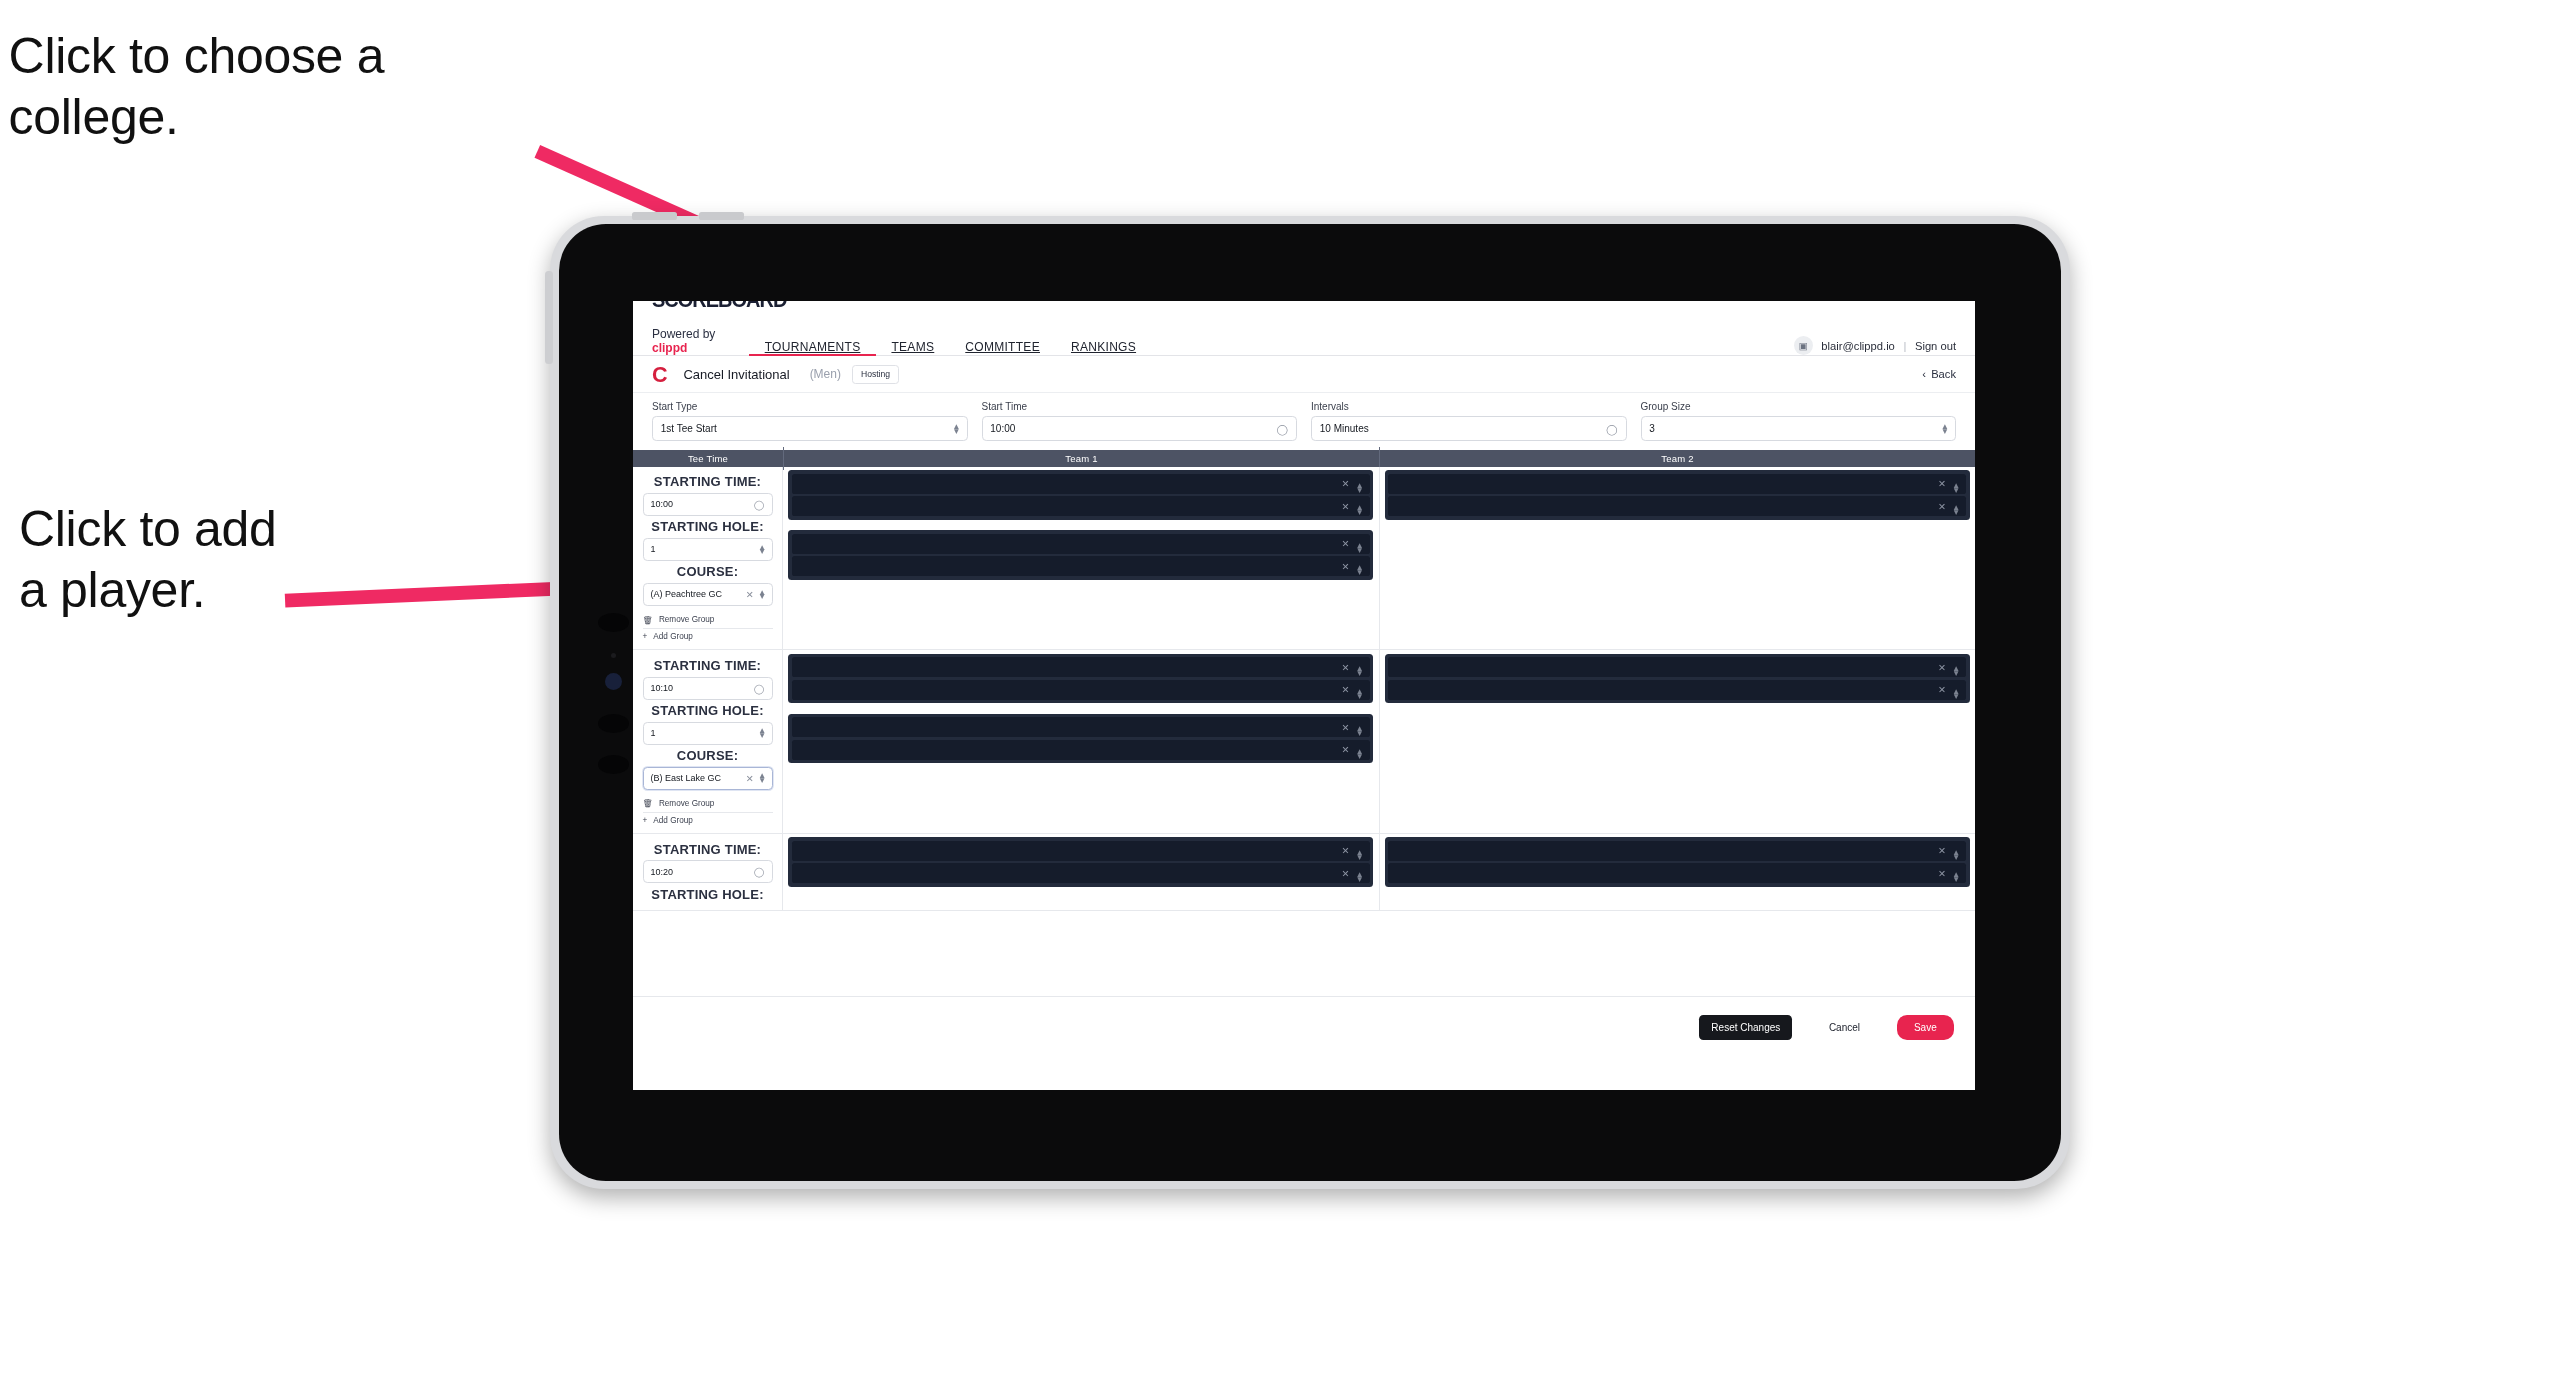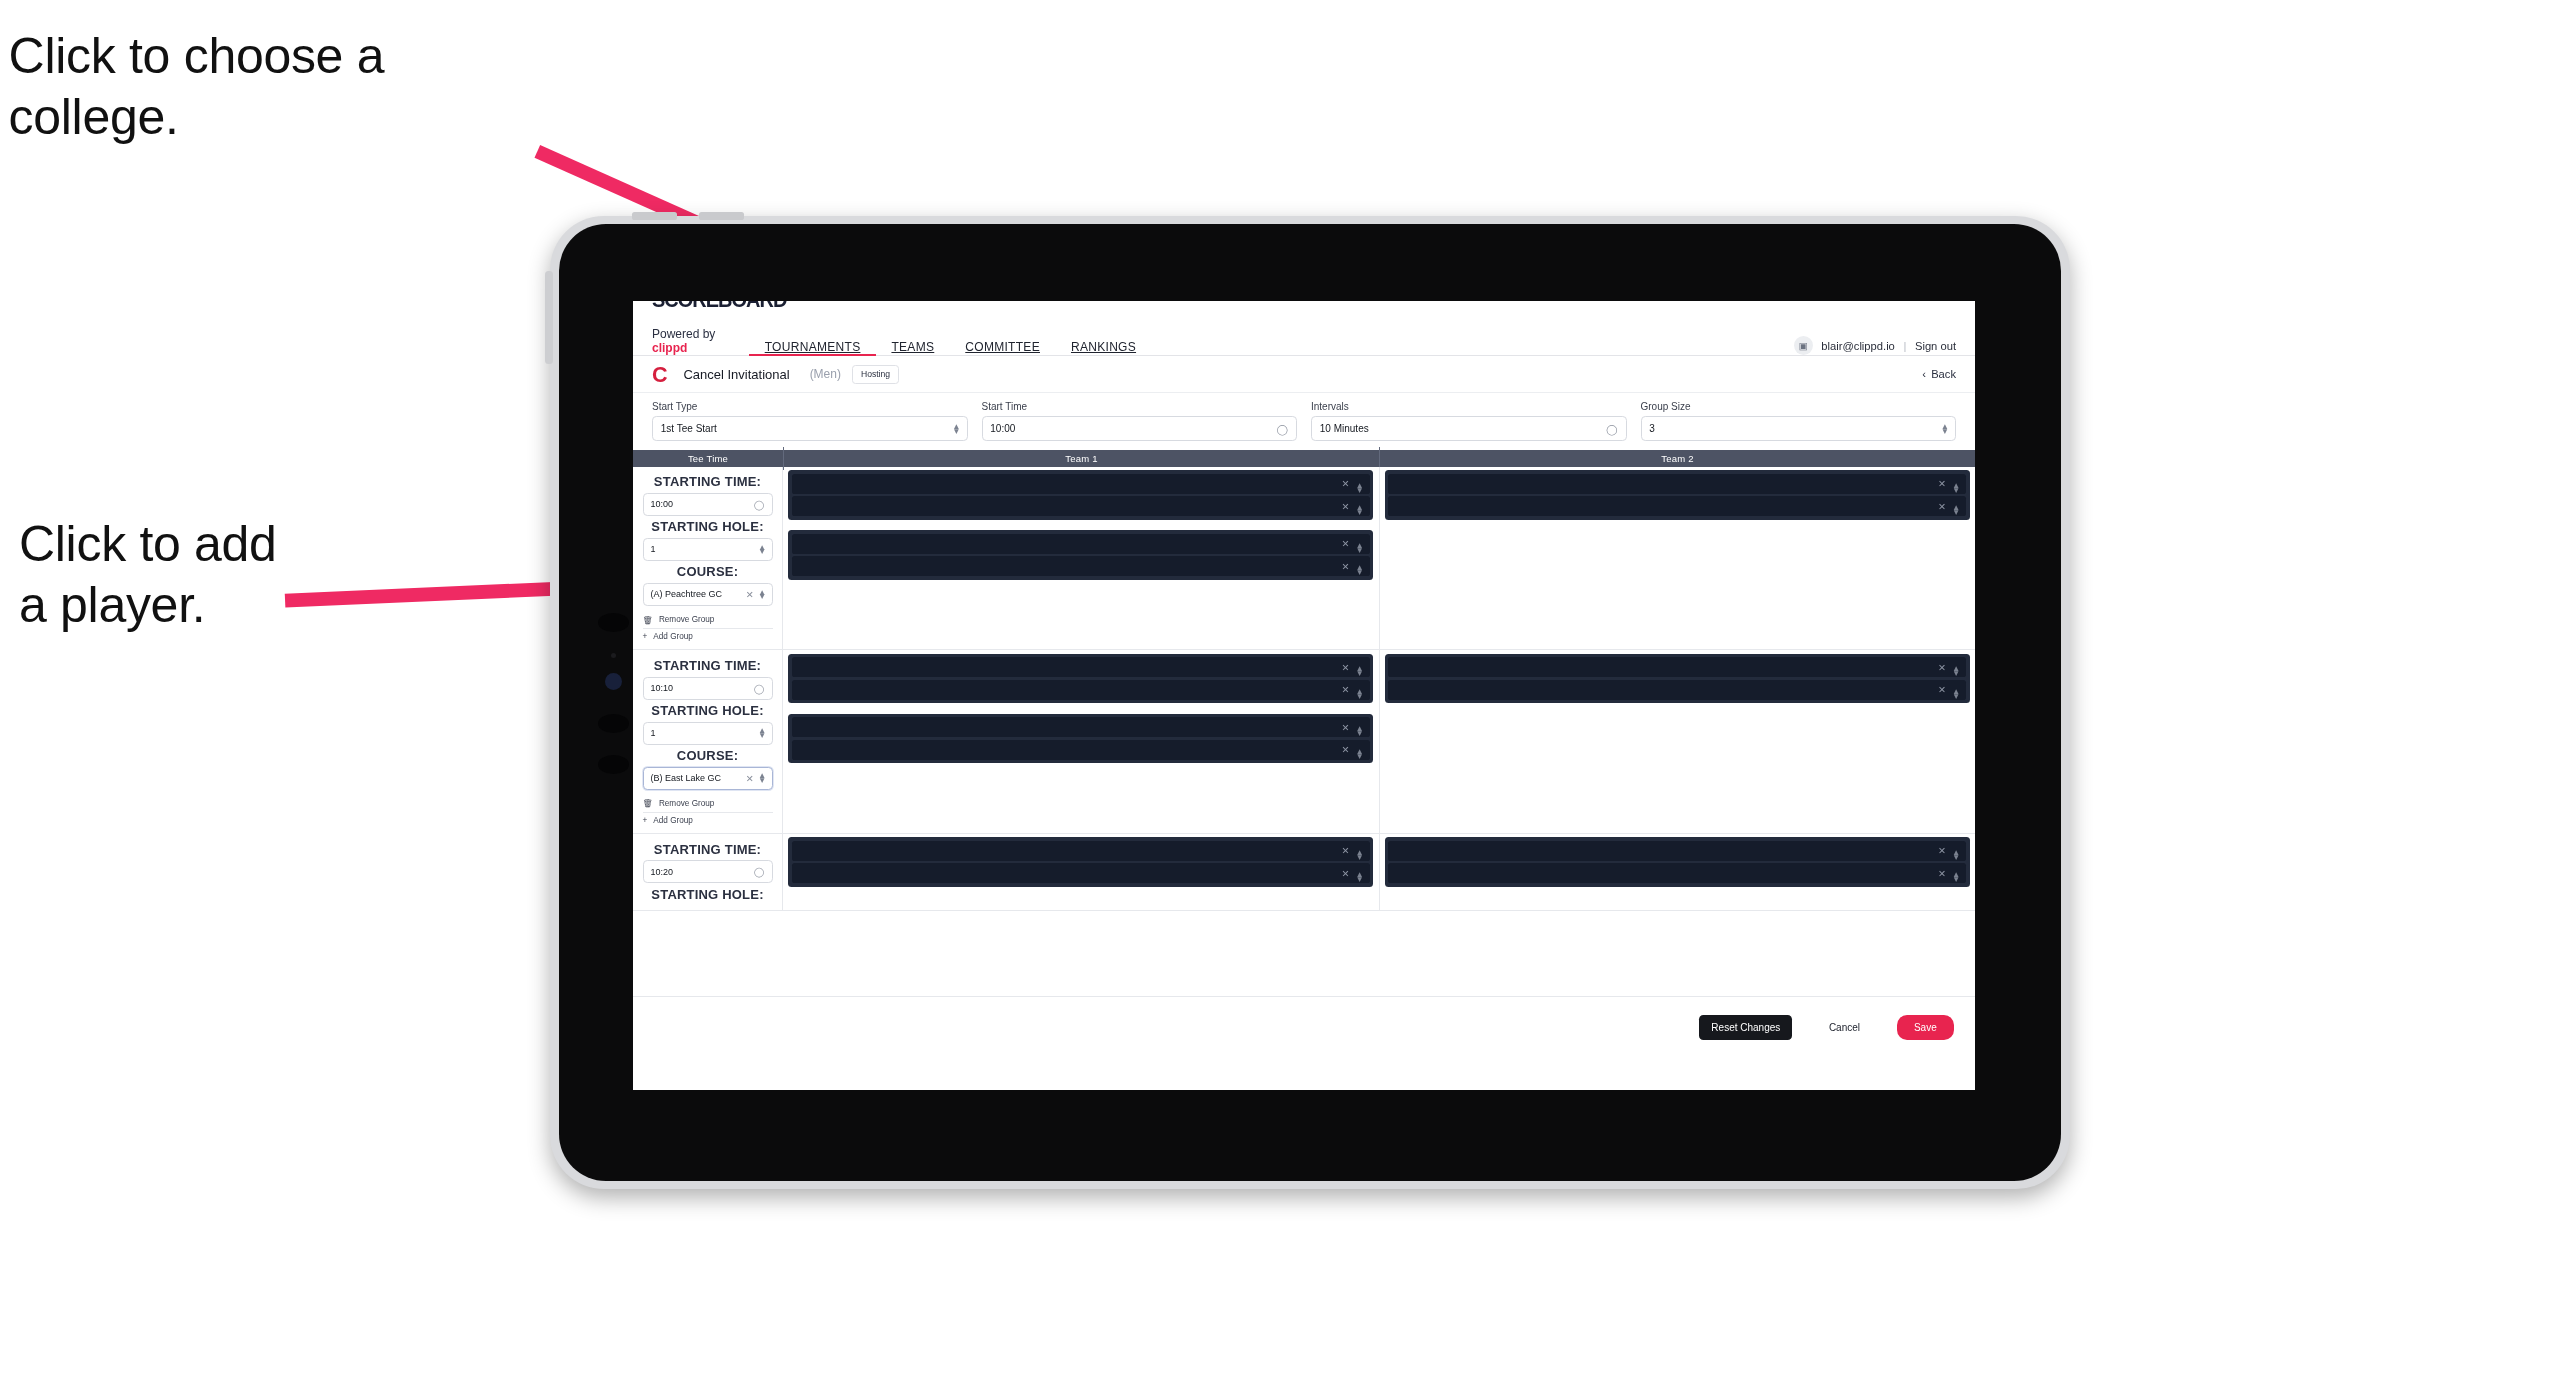--- a/index.html
+++ b/index.html
@@ -8,21 +8,21 @@
     font-family:"Liberation Sans", sans-serif;position:relative;
   }
 
   
   .annot{
     position:absolute;color:#111;font-size:50px;line-height:1.22;
     font-family:"Liberation Sans", sans-serif;letter-spacing:-0.3px;
     white-space:pre-line;
   }
   #annot-college{left:8.6px;top:26px;width:536px;}
-  #annot-player{left:19px;top:514px;width:406px;}
+  #annot-player{left:19px;top:499px;width:406px;}
   .arrow-svg{position:absolute;left:0;top:0;width:2576px;height:1386px;pointer-events:none;}
 
   
   #tablet{
     position:absolute;left:550px;top:216px;width:1520px;height:973px;
     background:#d9dadd;border-radius:54px;
     box-shadow:0 8.6px 22.5px rgba(0,0,0,.30);
   }
   #tablet-bezel{
     position:absolute;left:8.6px;top:7.8px;right:8.6px;bottom:7.8px;

